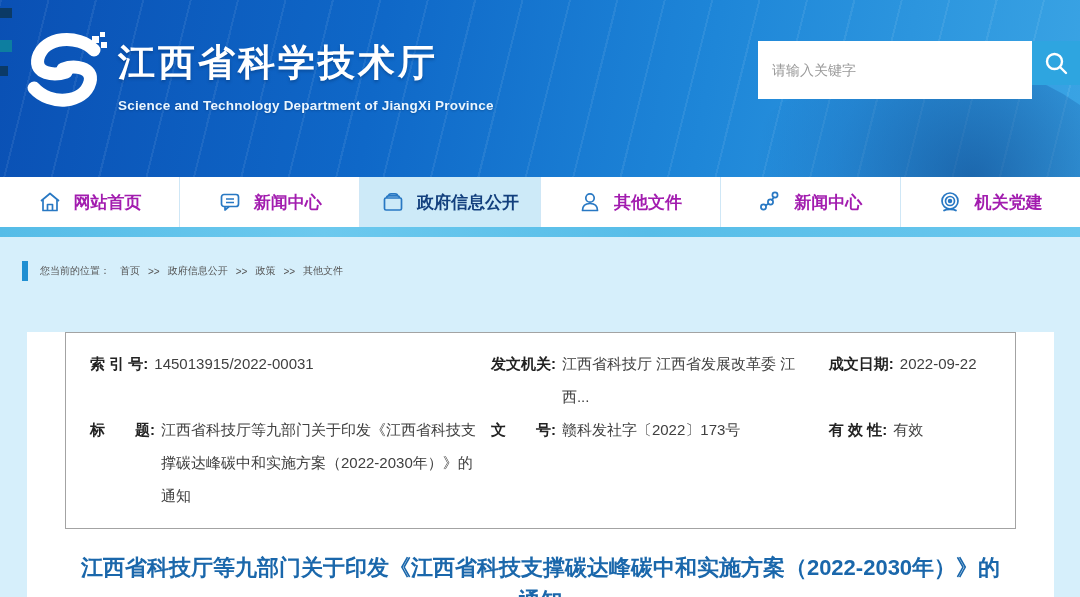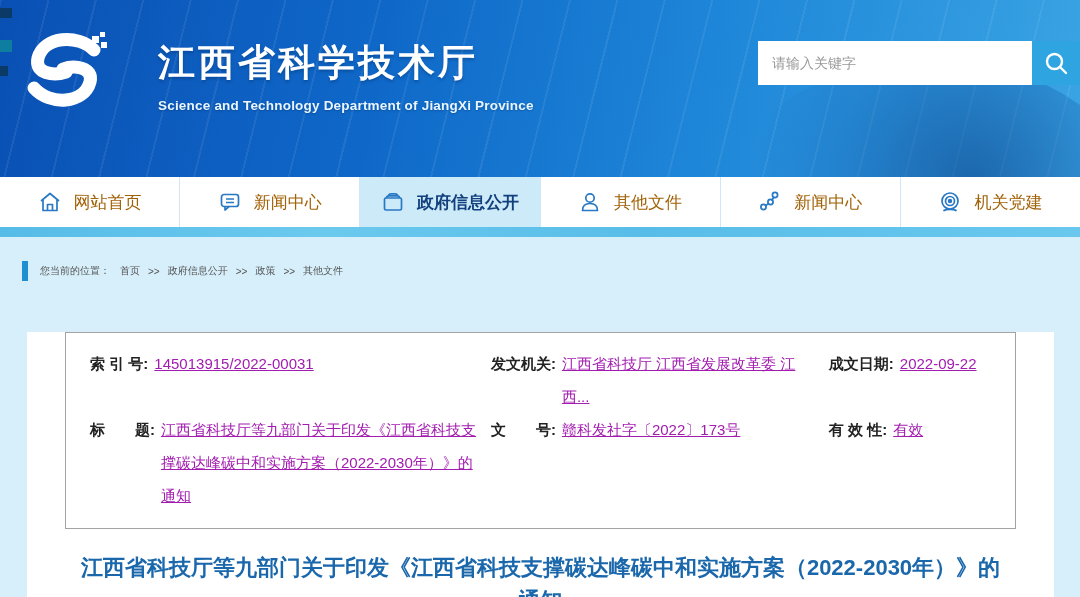--- a/index.html
+++ b/index.html
@@ -22,40 +22,40 @@
     position:absolute; right:-60px; top:60px; width:420px; height:300px; border-radius:50%;
     background:radial-gradient(circle at 60% 40%, rgba(10,60,130,0.55) 0%, rgba(20,90,170,0.25) 45%, rgba(255,255,255,0) 70%);
   }
   .corner-pixels { position:absolute; left:0; top:8px; }
   .corner-pixels span { position:absolute; background:#0b3a66; width:12px; height:10px; }
   .corner-pixels span:nth-child(2){ left:0; top:32px; background:#0d7ea0; height:12px;}
   .corner-pixels span:nth-child(3){ left:0; top:58px; width:8px; background:#0b3a66;}
 
   .brand { position:absolute; left:18px; top:24px; display:flex; align-items:flex-start; }
   .brand-logo { width:92px; height:92px; margin-right:8px; }
-  .brand-text { padding-top:14px;margin-left:40px; }
+  .brand-text { padding-top:14px; }
   .brand-title { color:#fff; font-size:37px; font-weight:bold; letter-spacing:3px; text-shadow:0 2px 3px rgba(0,40,90,.35); }
   .brand-sub { color:#eaf6ff; font-size:13.5px; font-weight:bold; margin-top:10px; letter-spacing:.2px; text-shadow:0 1px 2px rgba(0,40,90,.35); }
 
   .searchbar { position:absolute; left:758px; top:41px; display:flex; height:44px; }
   .search-input {
-    width:274px; height:44px; border:none; outline:none; background:#fff;
+    width:274px; height:58px; border:none; outline:none; background:#fff;
     font-size:14px; padding:0 14px; color:#333; font-family:inherit;
   }
   .search-input::placeholder { color:#999; }
   .search-btn {
     width:48px; height:44px; border:none; background:#2ea5e0; cursor:pointer;
     display:flex; align-items:center; justify-content:center;
   }
 
   
   .nav { display:flex; height:50px; background:#fff; }
   .nav-item {
     flex:1; display:flex; align-items:center; justify-content:center; gap:12px;
-    border-left:1px solid #cfe7f6; cursor:pointer; color:#a16207; font-size:17px;
+    border-left:1px solid #cfe7f6; cursor:pointer; color:#a21caf; font-size:17px;font-weight:bold;
   }
   .nav-item:first-child { border-left:none; }
   .nav-item .nicon { width:24px; height:24px; display:block; }
   .nav-item.active { background:#cdeaf8; font-weight:bold; color:#123f7d; }
   .subnav-strip {
     height:10px;
     background:linear-gradient(90deg,#55bce7,#6cc9ee 30%,#57bde8 60%,#6ac8ee);
   }
 
   
@@ -68,21 +68,21 @@
 
   
   .card { position:relative; margin:0 26px 0 27px; height:292px; background:#fff; }
   .doc-info {
     margin:27px 38px 0 38px; border:1px solid #a3a3a3; background:#fff;
     padding:14px 24px 16px 24px; font-size:15px; color:#333;
   }
   .doc-grid { display:grid; grid-template-columns:44.5% 37.5% 18%; }
   .doc-cell { display:flex; align-items:flex-start; line-height:33px; padding-right:10px; }
   .doc-label { font-weight:bold; white-space:pre; color:#222; flex:none; margin-right:6px; }
-  .doc-value { color:#a21caf;text-decoration:underline; }
+  .doc-value { color:#404040; }
 
   .article-title {
     margin:22px auto 0 auto; width:940px; text-align:center;
     color:#1a67ab; font-size:22px; font-weight:bold; line-height:33px;
   }
 </style>
 </head>
 <body>
 
 <div class="stage">

